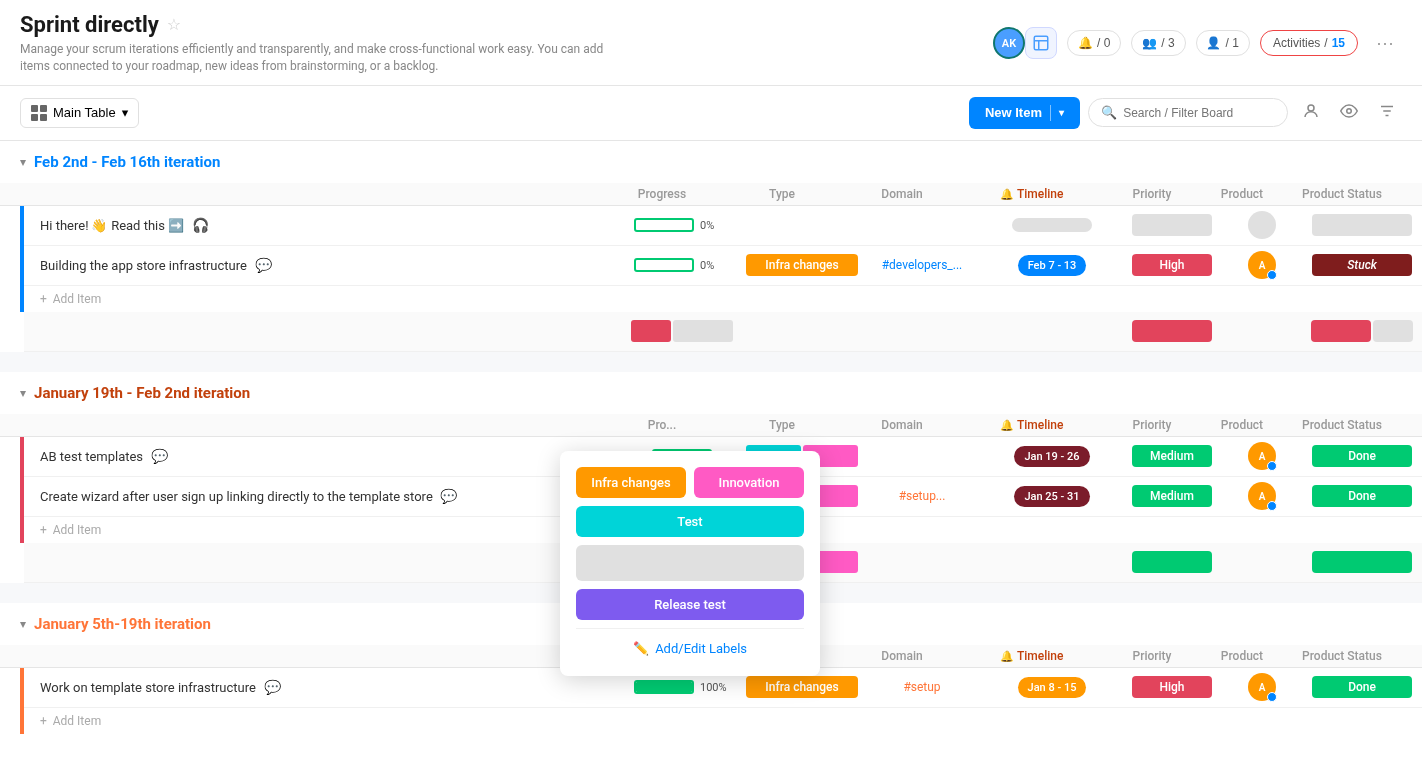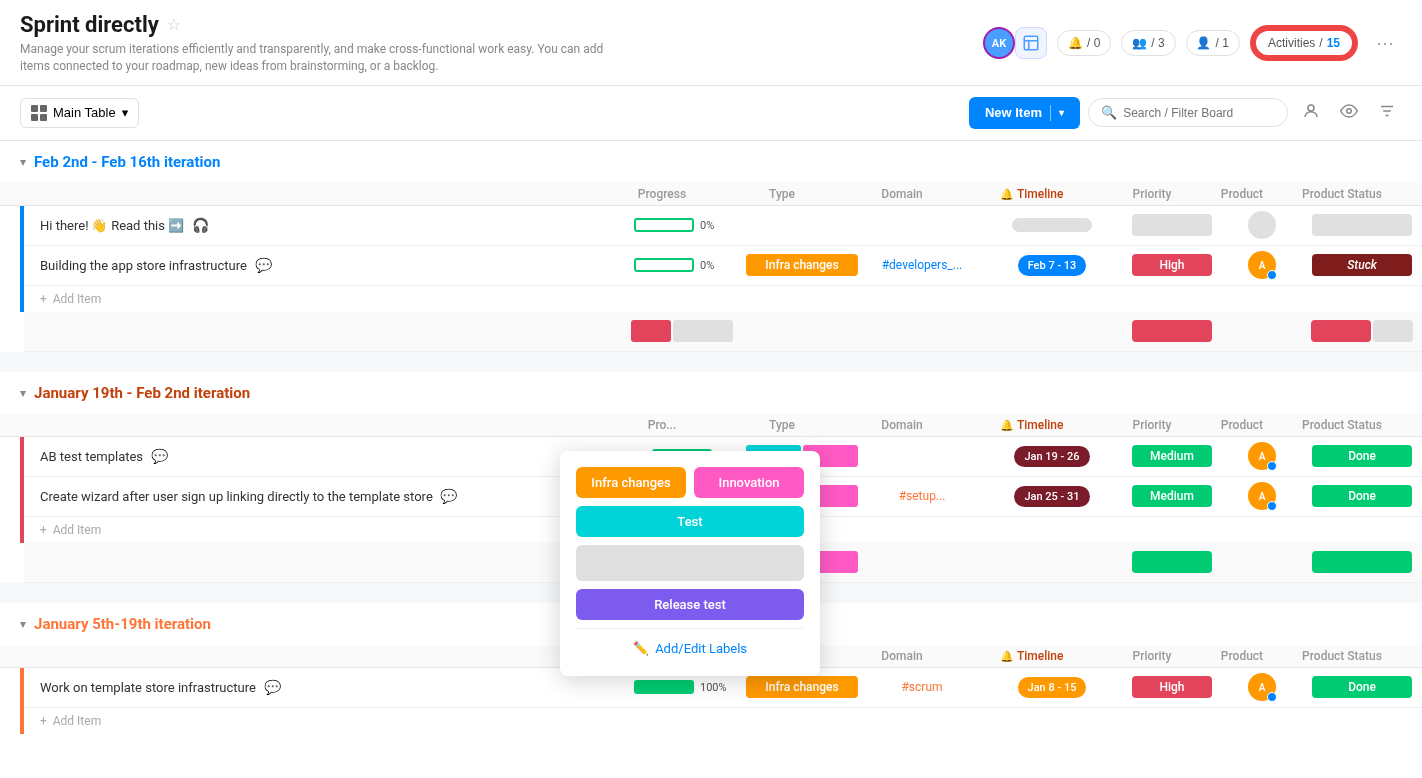--- a/index.html
+++ b/index.html
@@ -7,24 +7,24 @@
 
     
     .top-header { display: flex; align-items: center; justify-content: space-between; padding: 12px 20px 0 20px; border-bottom: 1px solid #e5e5e5; padding-bottom: 10px; }
     .title-area { display: flex; flex-direction: column; }
     .title-row { display: flex; align-items: center; gap: 8px; }
     .app-title { font-size: 22px; font-weight: 700; color: #1a1a1a; }
     .star-icon { color: #ccc; font-size: 16px; cursor: pointer; }
     .subtitle { font-size: 12px; color: #888; max-width: 600px; margin-top: 4px; line-height: 1.4; }
     .header-controls { display: flex; align-items: center; gap: 10px; }
     .avatar-group { display: flex; align-items: center; }
-    .avatar { width: 32px; height: 32px; border-radius: 50%; background: #4a9eff; display: flex; align-items: center; justify-content: center; color: white; font-size: 11px; font-weight: 600; border: 2px solid #a21caf; }
+    .avatar { width: 32px; height: 32px; border-radius: 50%; background: #4a9eff; display: flex; align-items: center; justify-content: center; color: white; font-size: 11px; font-weight: 600; border: 2px solid #0f766e; }
     .avatar-box { width: 32px; height: 32px; border-radius: 8px; background: #f0f4ff; display: flex; align-items: center; justify-content: center; border: 1px solid #d0d8ff; }
     .header-btn { display: flex; align-items: center; gap: 4px; padding: 5px 10px; border: 1px solid #e0e0e0; border-radius: 20px; background: white; cursor: pointer; font-size: 12px; color: #555; }
-    .activities-btn { display: flex; align-items: center; gap: 4px; padding: 5px 12px; border: 6px solid #ef4444; border-radius: 20px; background: white; cursor: pointer; font-size: 12px; color: #555; }
+    .activities-btn { display: flex; align-items: center; gap: 4px; padding: 5px 12px; border: 1px solid #ef4444; border-radius: 20px; background: white; cursor: pointer; font-size: 12px; color: #555; }
     .activities-count { color: #0085ff; font-weight: 600; }
     .more-btn { padding: 5px 8px; border: none; background: none; cursor: pointer; font-size: 18px; color: #999; }
 
     
     .toolbar { display: flex; align-items: center; justify-content: space-between; padding: 10px 20px; border-bottom: 1px solid #e5e5e5; }
     .toolbar-left { display: flex; align-items: center; gap: 8px; }
     .main-table-btn { display: flex; align-items: center; gap: 6px; padding: 6px 10px; border: 1px solid #e0e0e0; border-radius: 6px; background: white; cursor: pointer; font-size: 13px; font-weight: 500; }
     .grid-icon { width: 16px; height: 16px; display: grid; grid-template-columns: 1fr 1fr; gap: 2px; }
     .grid-icon span { background: #666; border-radius: 1px; }
     .toolbar-right { display: flex; align-items: center; gap: 8px; }
@@ -441,21 +441,21 @@
       <div class="cell-progress">
         <div class="progress-bar-wrap" style="border-color:#00ca72;background:#00ca72;">
           <div class="progress-bar-fill" style="width:100%;background:#00ca72;"></div>
         </div>
         <span class="progress-pct">100%</span>
       </div>
       <div class="cell-type">
         <div class="type-badge type-infra">Infra changes</div>
       </div>
       <div class="cell-domain">
-        <span style="color:#ff7538;font-size:12px;">#scrum</span>
+        <span style="color:#ff7538;font-size:12px;">#setup</span>
       </div>
       <div class="cell-timeline">
         <div class="timeline-badge timeline-orange">Jan 8 - 15</div>
       </div>
       <div class="cell-priority">
         <div class="priority-badge priority-high">High</div>
       </div>
       <div class="cell-product">
         <div class="product-avatar">A<div class="indicator"></div></div>
       </div>

